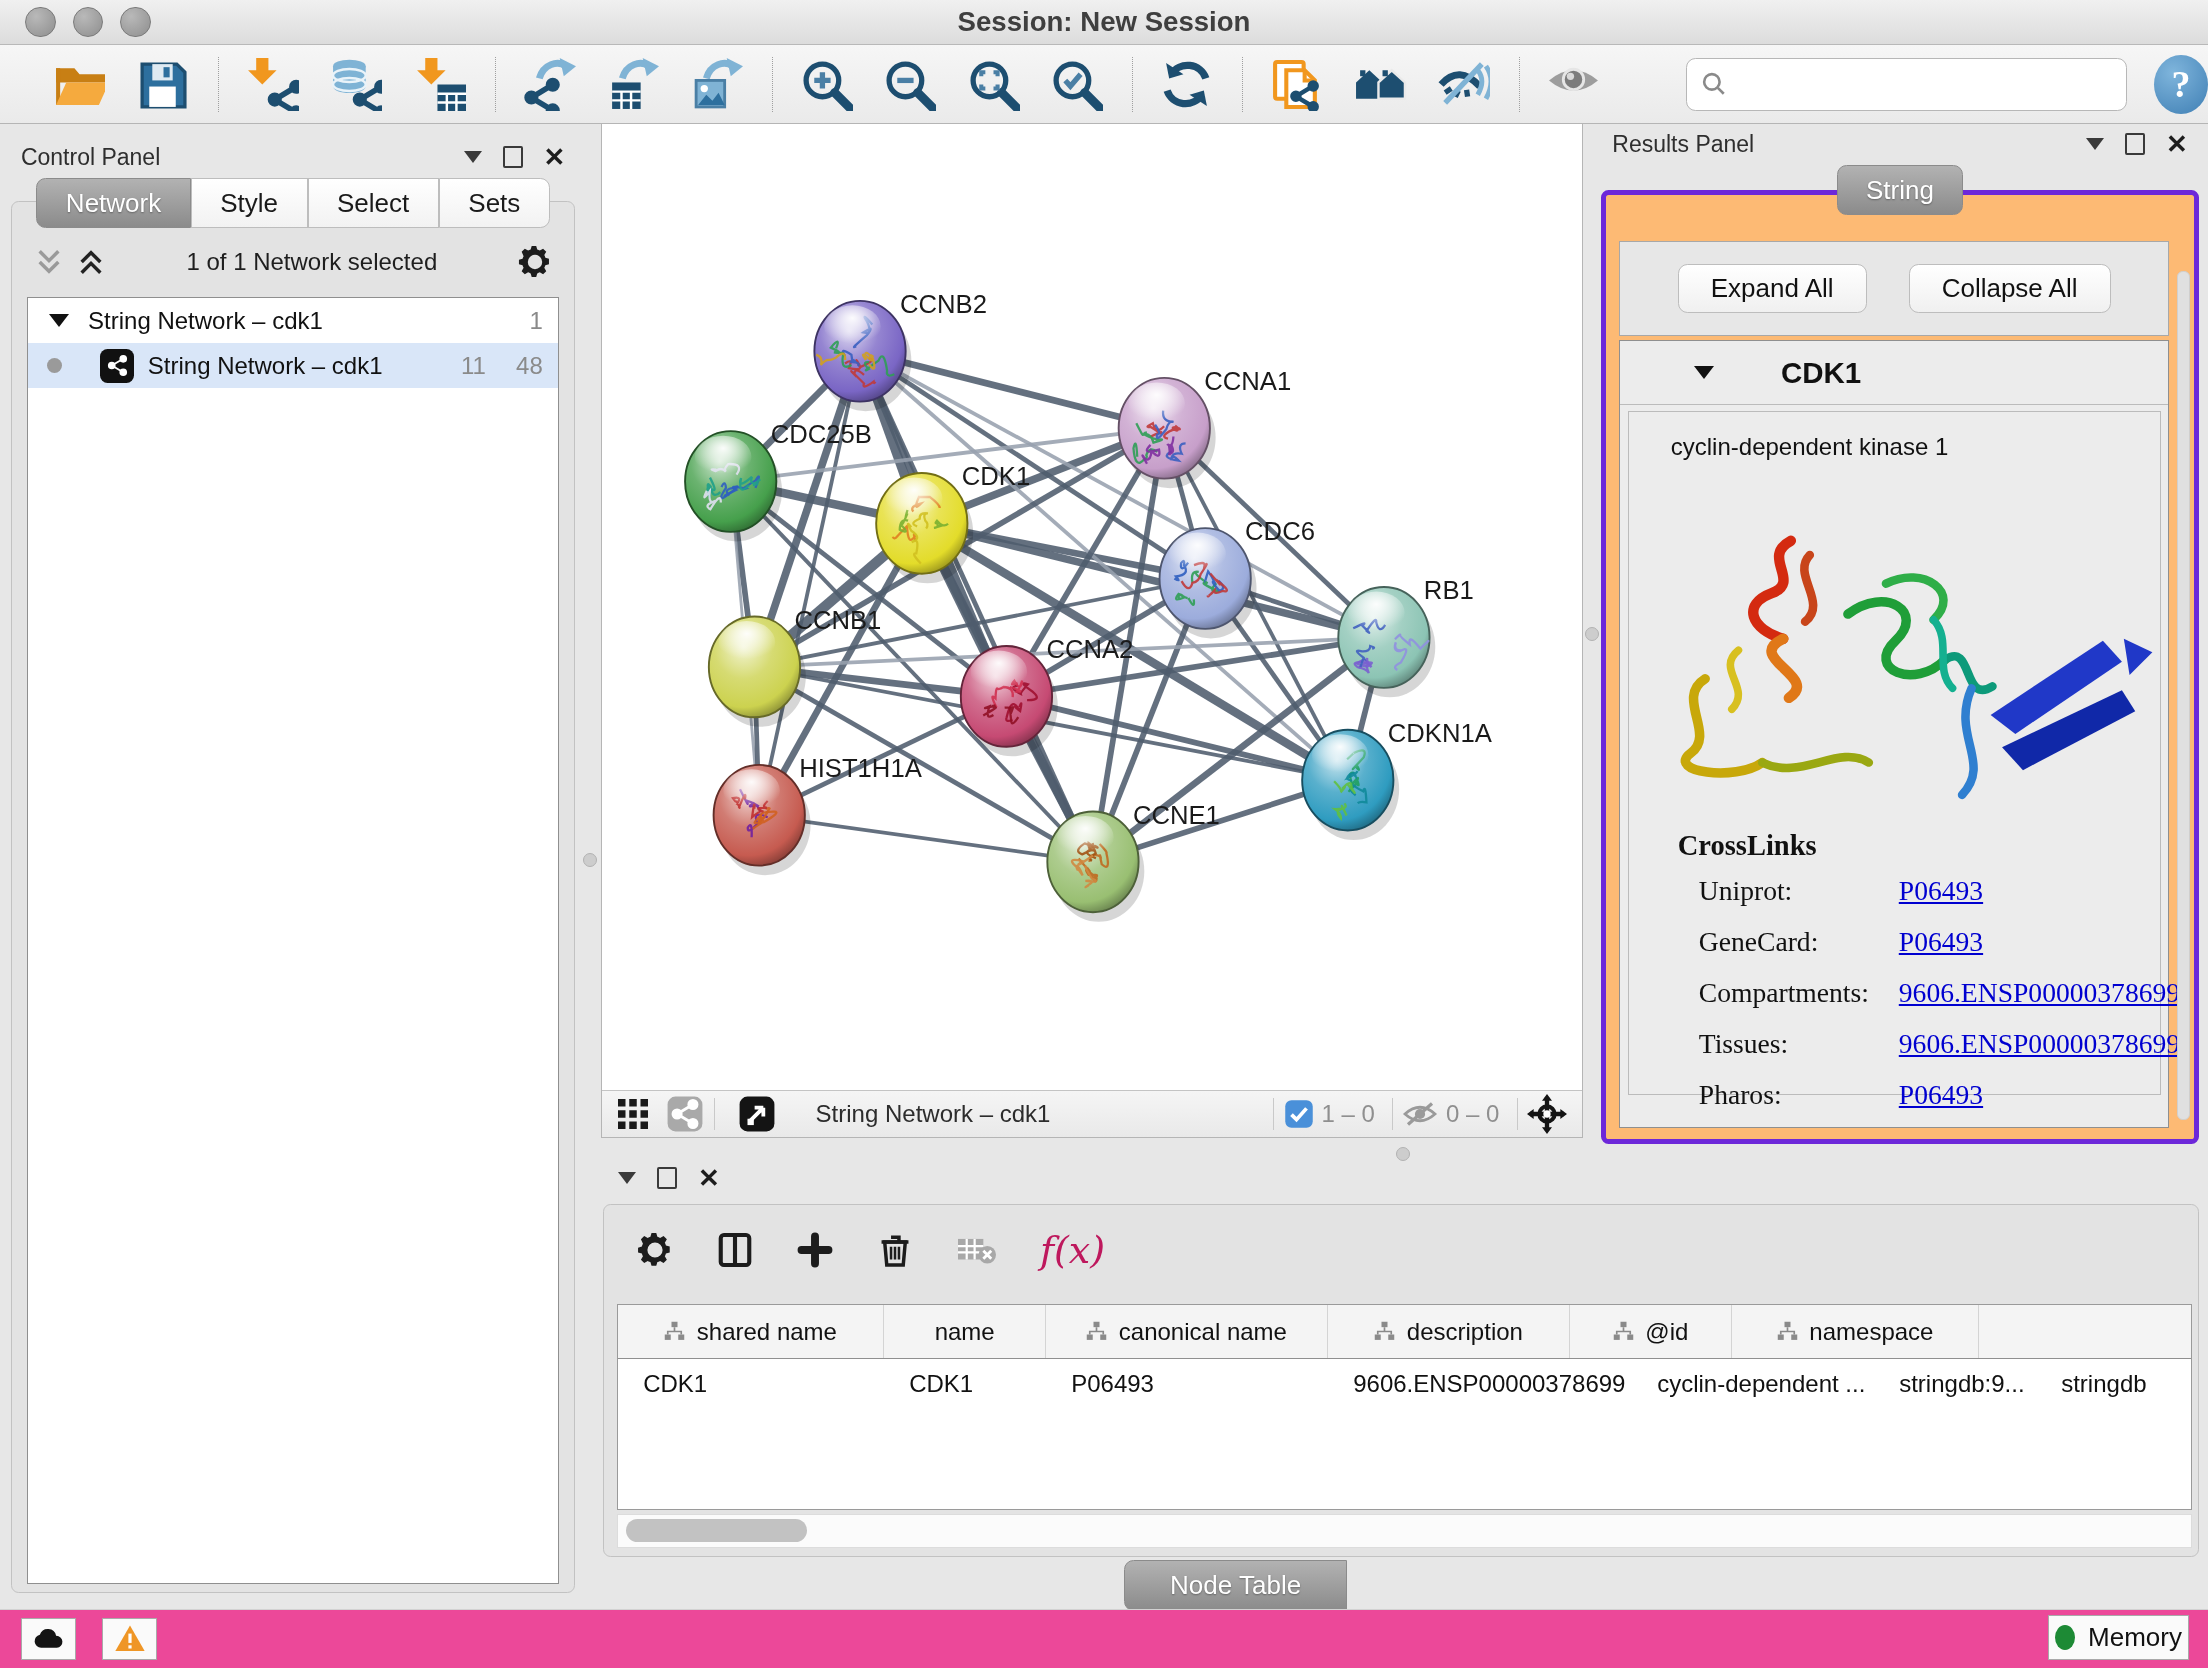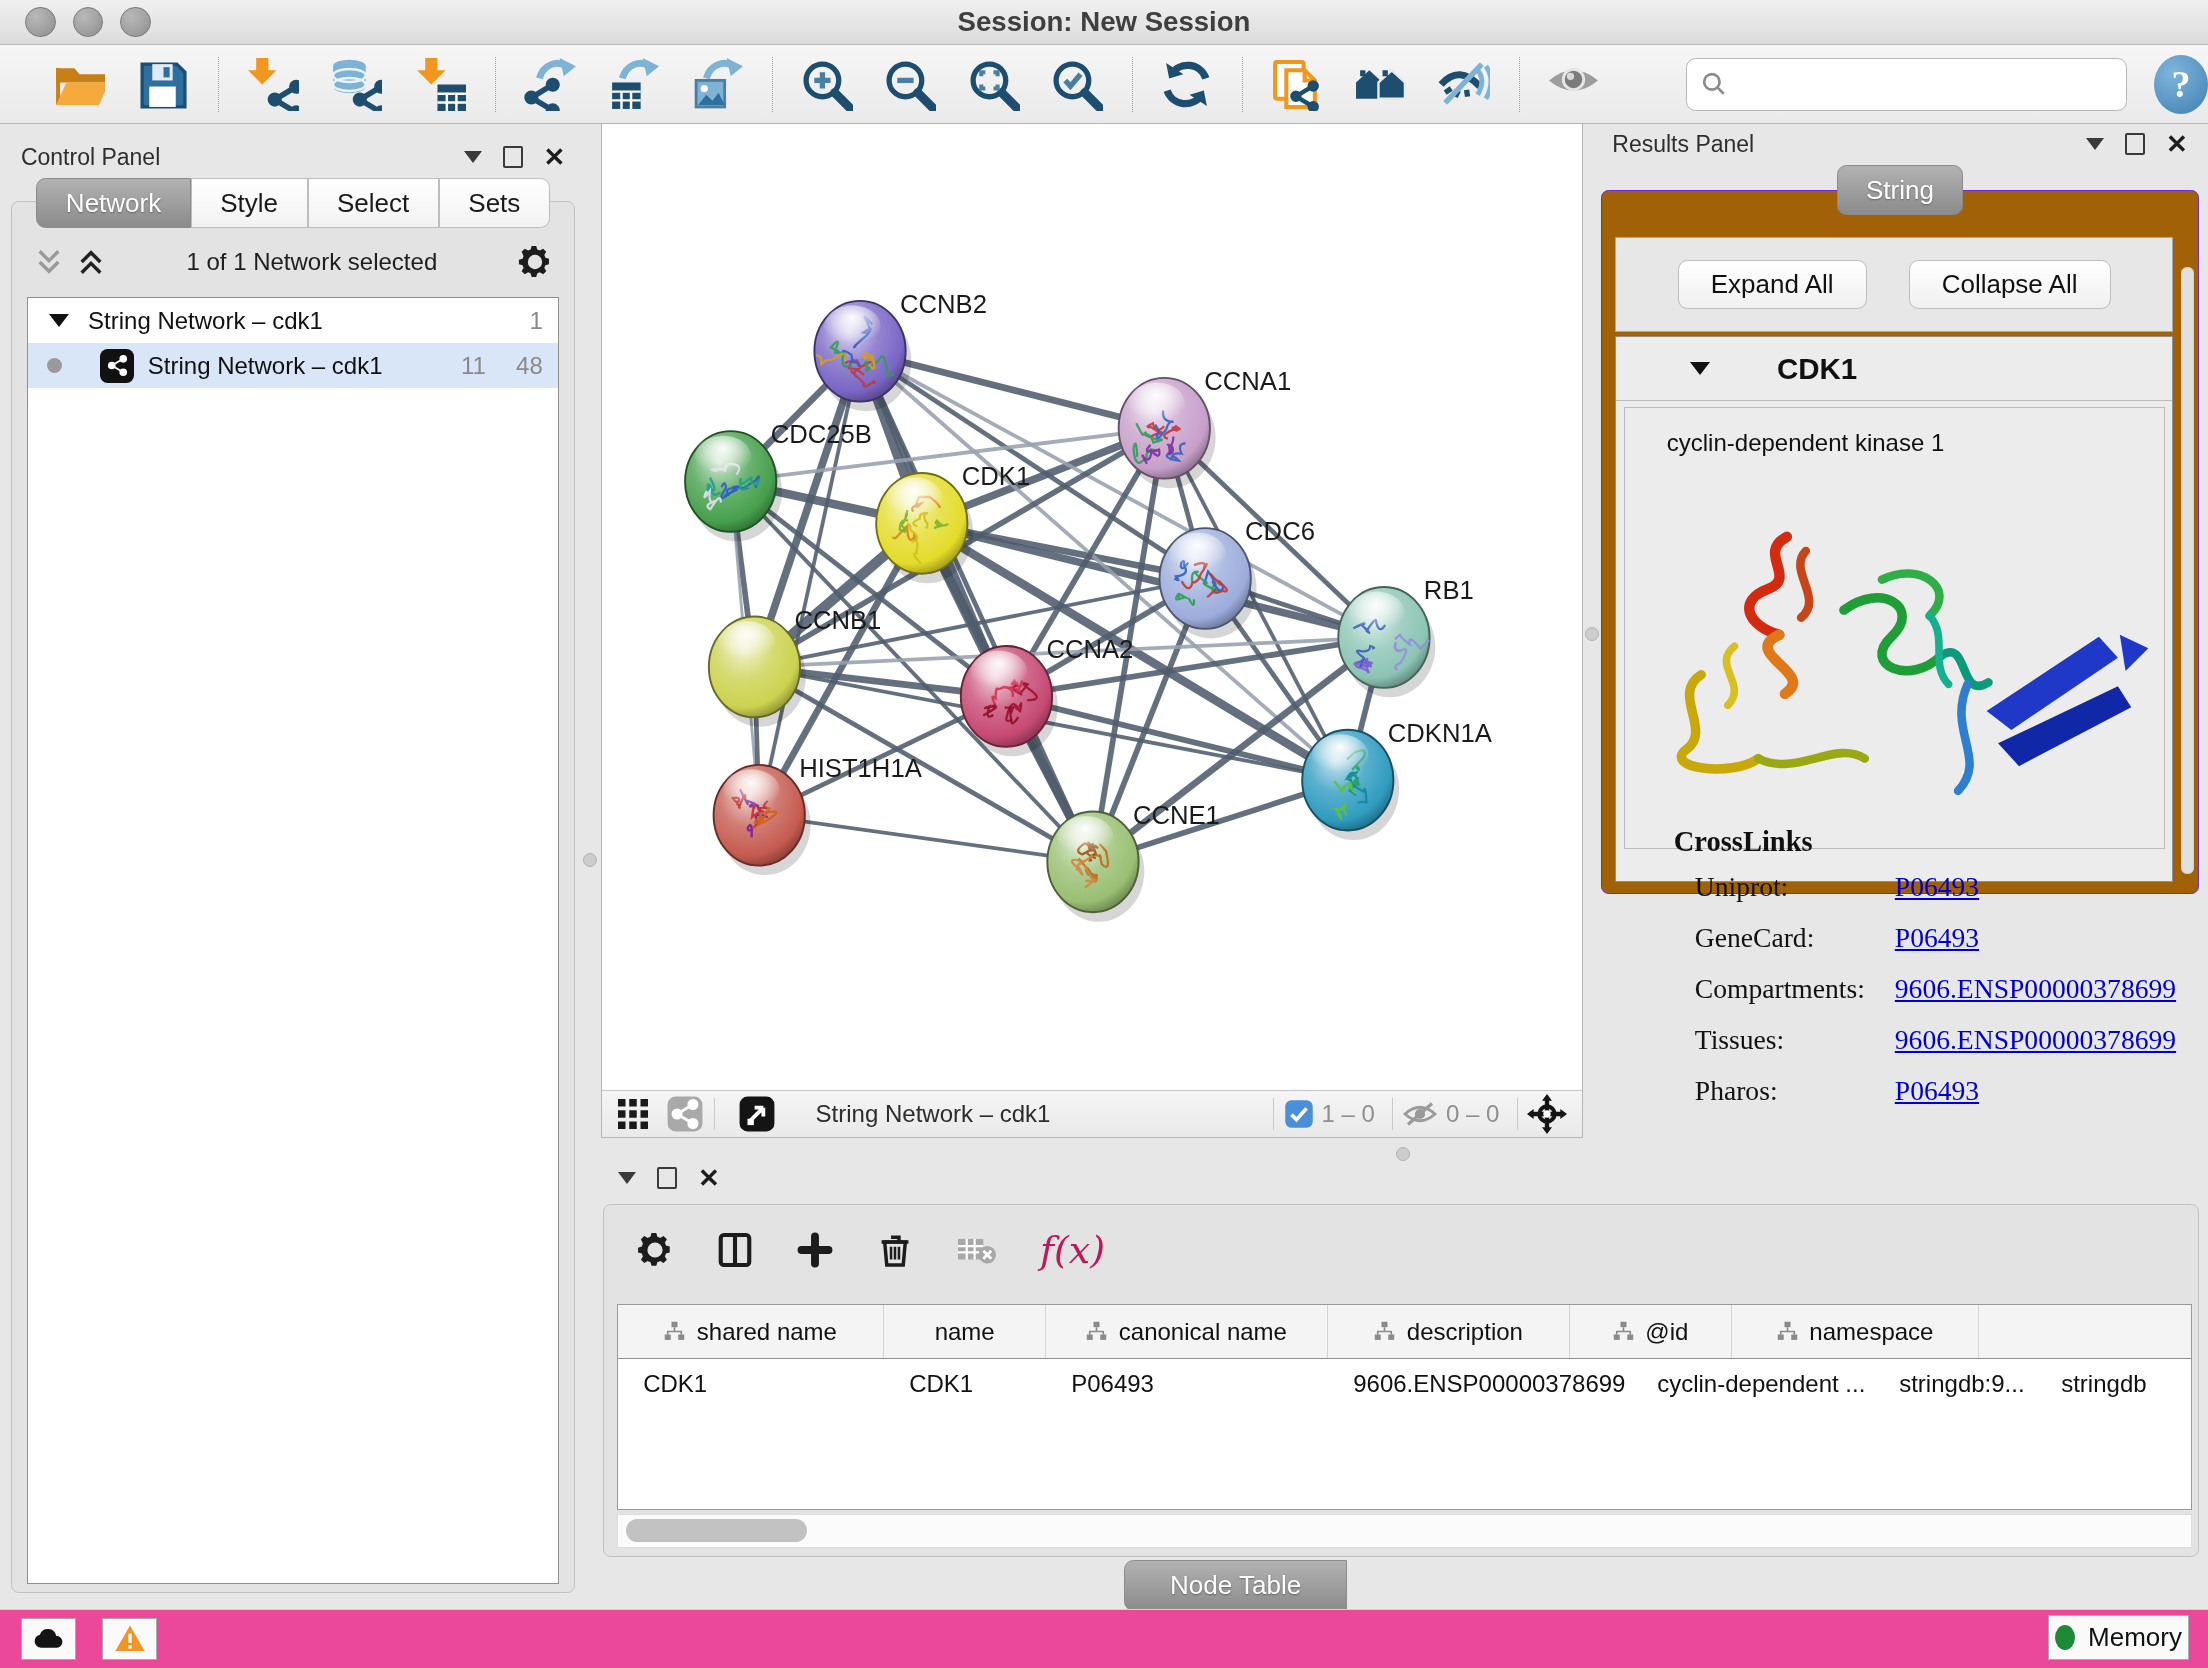--- a/index.html
+++ b/index.html
@@ -74,24 +74,24 @@
                  box-sizing:border-box;}
   .net-canvas{position:absolute;left:0;top:0;right:0;bottom:46px;overflow:hidden;}
   .net-bar{position:absolute;left:0;right:0;bottom:0;height:46px;background:linear-gradient(#f5f5f5,#e9e9e9);
            border-top:1px solid #c4c4c4;display:flex;align-items:center;font-size:24px;color:#2c2c2c;}
   .nb-sep{width:0;height:32px;border-left:1px solid #c9c9c9;margin:0 9.5px;}
   .nb-name{flex:1;padding-left:40px;}
   .nb-count{color:#8f8f8f;margin:0 7.6px;font-size:24px;}
   .net-bar svg{display:block;}
 
   
-  .results-panel{left:1599px;top:123px;width:602px;height:771px;}
+  .results-panel{left:1599px;top:123px;width:602px;height:1021px;}
   .rp-tabs{display:flex;justify-content:center;position:relative;z-index:2;}
-  .rp-body{position:absolute;left:1.9px;right:1.9px;top:67px;bottom:0;background:#a16207;
-           border:1px solid #6d28d9;border-radius:7.6px;}
+  .rp-body{position:absolute;left:1.9px;right:1.9px;top:67px;bottom:0;background:#fdba74;
+           border:5px solid #6d28d9;border-radius:7.6px;}
   .rp-btnbox{position:absolute;left:13.3px;right:25px;top:46px;height:93px;border:1px solid #a8a8a8;
              display:flex;align-items:center;justify-content:center;gap:42px;background:#e7e7e7;}
   .rp-btn{height:49px;padding:0 32px;font-size:26px;border:1px solid #bdbdbd;border-radius:9.5px;
           background:linear-gradient(#ffffff,#f0f0f0);cursor:pointer;color:#111;font-family:inherit;}
   .rp-section{position:absolute;left:13.3px;right:25px;top:145px;bottom:11.4px;border:1px solid #8f8f8f;
               background:#ececec;}
   .rp-sec-header{height:63px;display:flex;align-items:center;border-bottom:1px solid #bbb;}
   .rp-sec-header .tree-tri{margin-left:74px;}
   .rp-gene{font-size:29.5px;font-weight:bold;color:#111;margin-left:61px;}
   .rp-sec-body{position:absolute;left:7.6px;right:7.6px;top:70px;bottom:32px;border:1px solid #bbb;background:#ececec;}

